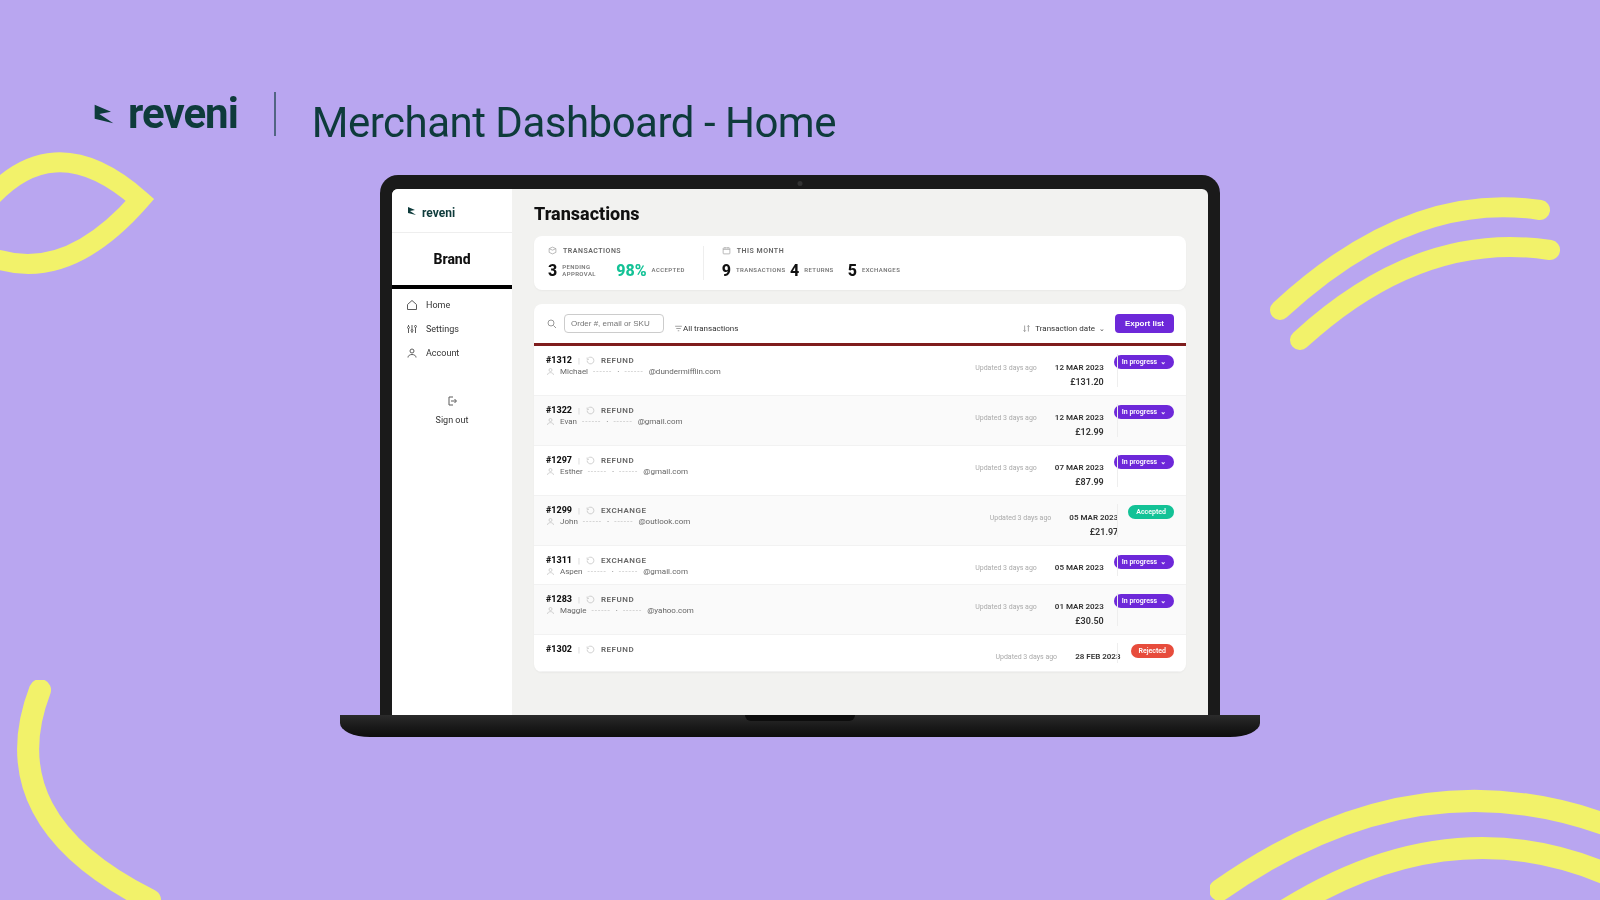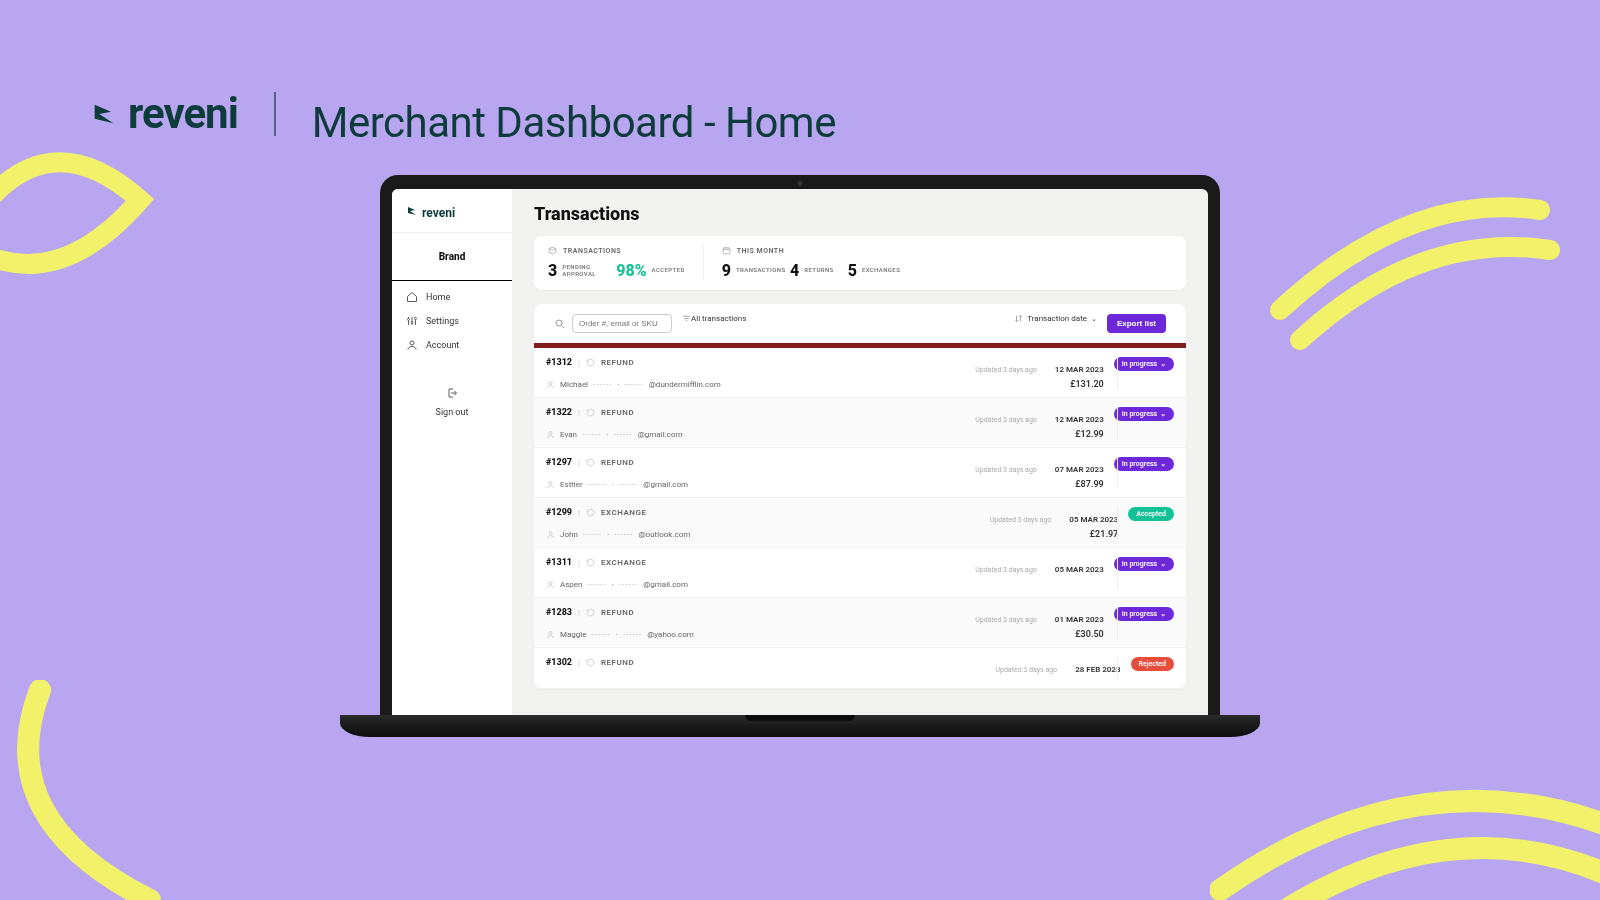--- a/index.html
+++ b/index.html
@@ -22,56 +22,56 @@
   .laptop { position: absolute; left: 50%; transform: translateX(-50%); top: 175px; width: 840px; }
   .screen-frame { background: #1a1a1a; border-radius: 18px 18px 0 0; padding: 14px 12px 0 12px; height: 540px; position: relative; }
   .notch { position: absolute; top: 6px; left: 50%; transform: translateX(-50%); width: 5px; height: 5px; background: #333; border-radius: 50%; }
   .screen { background: #F2F2F0; border-radius: 6px 6px 0 0; height: 100%; overflow: hidden; display: flex; }
   .laptop-base { height: 22px; background: linear-gradient(180deg,#2b2b2b,#1a1a1a 50%,#0d0d0d); border-radius: 0 0 30px 30px / 0 0 14px 14px; position: relative; margin: 0 -40px; }
   .laptop-base::before { content:""; position:absolute; top:0; left:50%; transform:translateX(-50%); width:110px; height:6px; background:#0d0d0d; border-radius:0 0 8px 8px; }
 
   
   .sidebar { width: 120px; background: #fff; display: flex; flex-direction: column; font-size: 9px; }
   .sb-logo { padding: 16px 14px 12px; display:flex; align-items:center; gap:4px; color:#0E3B3B; font-weight:700; font-size:12px; border-bottom:1px solid #eee;}
-  .sb-brand { padding: 18px 20px; font-weight:800; font-size:10px; color:#111; text-align:center; border-bottom:1px solid #000000;}
+  .sb-brand { padding: 18px 20px; font-weight:800; font-size:14px; color:#111; text-align:center; border-bottom:4px solid #000000;}
   .sb-nav { padding: 10px 14px; display:flex; flex-direction:column; gap:12px; }
   .sb-item { display:flex; align-items:center; gap:8px; color:#333; cursor:pointer; }
   .sb-item .ico { width:12px; height:12px; display:flex; align-items:center; justify-content:center; opacity:0.8;}
   .sb-signout { margin-top:14px; padding-top:10px;flex-direction:column; }
 
   .main { flex:1; padding: 14px 22px 0 22px; overflow:hidden; color:#111;}
   .main-title { font-size: 18px; font-weight: 800; margin-bottom: 12px; }
 
   .stats-card { background:#fff; border-radius:8px; padding: 10px 14px; display:flex; align-items:stretch; gap:18px; margin-bottom:14px; box-shadow: 0 1px 2px rgba(0,0,0,0.04);}
   .stats-col { display:flex; flex-direction:column; gap:6px; }
   .stats-head { display:flex; align-items:center; gap:6px; font-size:7px; letter-spacing:0.5px; color:#666; font-weight:600; text-transform:uppercase;}
   .stats-row { display:flex; align-items:center; gap:14px;}
   .stat { display:flex; align-items:center; gap:5px;}
   .stat-big { font-size:16px; font-weight:800;}
   .stat-label { font-size:6px; line-height:1.1; letter-spacing:0.4px; color:#777; font-weight:600; text-transform:uppercase; max-width:40px;}
   .stat-pct { font-size:16px; font-weight:800; color:#13C296;}
   .vr { width:1px; background:#eee; }
 
   .list-card { background:#fff; border-radius:8px; box-shadow: 0 1px 2px rgba(0,0,0,0.04); overflow:hidden;}
-  .toolbar { display:flex; align-items:flex-start; gap:10px; padding: 10px 20px; border-bottom:5px solid #7f1d1d;}
+  .toolbar { display:flex; align-items:flex-end; gap:10px; padding: 10px 12px; border-bottom:3px solid #7f1d1d;}
   .tb-search { display:flex; align-items:center; gap:6px;}
   .tb-searchbox { border:1px solid #ccc; border-radius:4px; font-size:8px; padding:4px 6px; width:100px; color:#999;}
   .tb-filter { display:flex; align-items:center; gap:0; font-size:8px; color:#333;}
   .tb-spacer { flex:1; }
   .tb-sort { display:flex; align-items:center; gap:4px; font-size:8px; color:#333;}
   .export-btn { background:#6d28d9; color:#fff; border:none; border-radius:4px; font-size:8px; padding:5px 10px; cursor:pointer; font-weight:600;}
 
   .txn { padding: 9px 12px 8px; border-bottom:1px solid #f2f2f2; display:flex; align-items:flex-start; position:relative;}
   .txn.alt { background:#FAFAFA; }
   .txn-left { flex:1; min-width:0;}
   .txn-line1 { display:flex; align-items:center; gap:6px; font-size:9px; }
   .txn-id { font-weight:800; color:#111;}
   .txn-pipe { color:#ccc; font-size:8px;}
   .txn-type { font-size:8px; letter-spacing:0.5px; color:#666; font-weight:600;}
-  .txn-line2 { display:flex; align-items:center; gap:5px; font-size:8px; color:#666; margin-top:13px;}
+  .txn-line2 { display:flex; align-items:center; gap:5px; font-size:8px; color:#666; margin-top:2px;}
   .txn-line2 .dash { letter-spacing:1px; color:#bbb;}
   .txn-right { text-align:right; display:flex; align-items:flex-start; gap:10px;}
   .txn-meta { text-align:right;}
   .txn-updated { font-size:7px; color:#aaa;}
   .txn-date { font-size:8px; color:#333; font-weight:600; margin-left:18px;}
   .txn-amount { font-size:9px; color:#333; font-weight:600; margin-top:3px;}
   .badge { font-size:7px; color:#fff; padding:3px 8px; border-radius:10px; display:inline-flex; align-items:center; gap:3px; font-weight:600; white-space:nowrap;}
   .badge.orange{ background:#6d28d9;}
   .badge.green{ background:#13C296;}
   .badge.red{ background:#E74C3C;}

